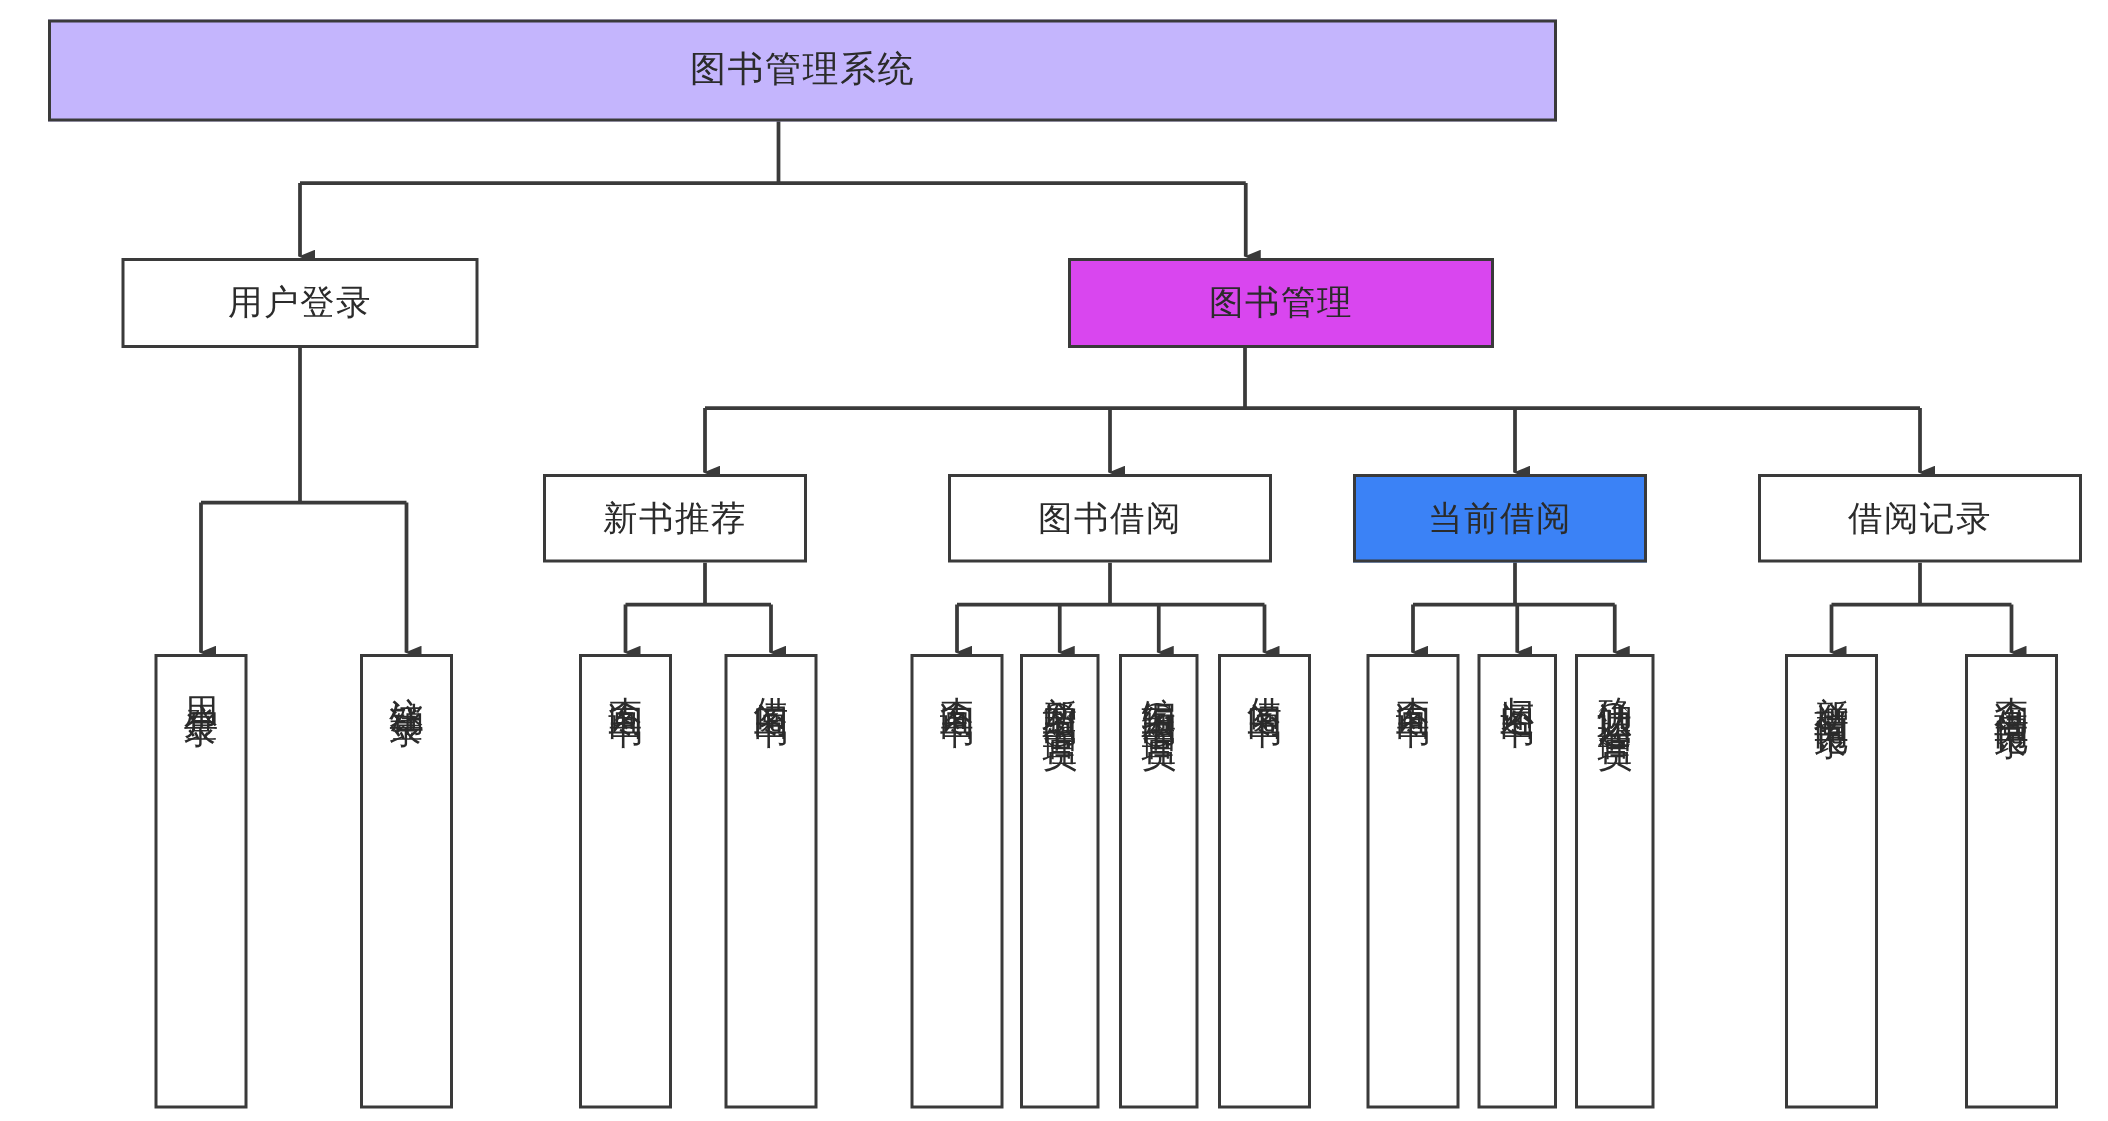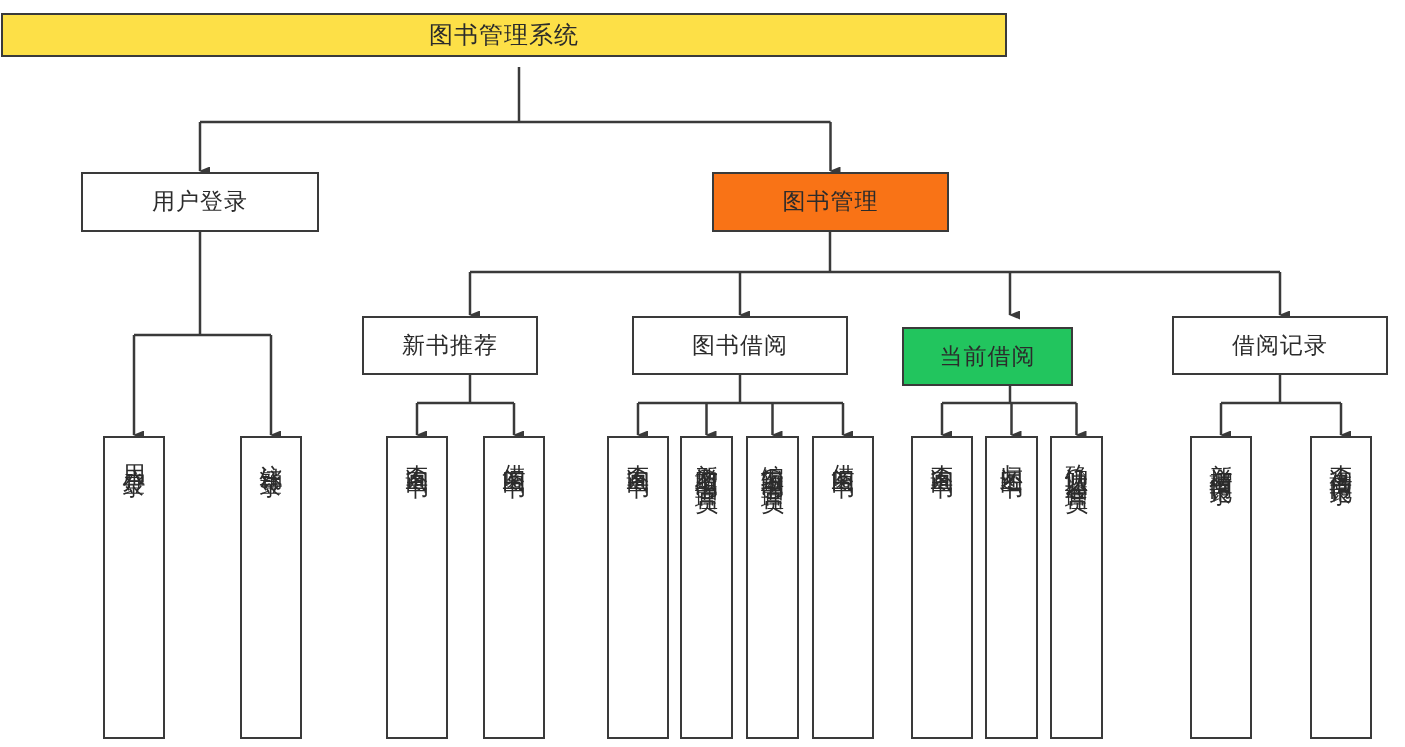--- a/index.html
+++ b/index.html
@@ -105,36 +105,36 @@
         <line x1="1011.5" y1="403" x2="1011.5" y2="435" stroke="#3a3a3a" stroke-width="2.5" marker-end="url(#arrowhead)"></line>
         <line x1="1076.5" y1="403" x2="1076.5" y2="435" stroke="#3a3a3a" stroke-width="2.5" marker-end="url(#arrowhead)"></line>
         <line x1="1280" y1="375" x2="1280" y2="403" stroke="#3a3a3a" stroke-width="2.5"></line>
         <line x1="1221" y1="403" x2="1341" y2="403" stroke="#3a3a3a" stroke-width="2.5"></line>
         <line x1="1221" y1="403" x2="1221" y2="435" stroke="#3a3a3a" stroke-width="2.5" marker-end="url(#arrowhead)"></line>
         <line x1="1341" y1="403" x2="1341" y2="435" stroke="#3a3a3a" stroke-width="2.5" marker-end="url(#arrowhead)"></line>
       </g>
   </svg>
 
   <div id="node-layer">
-      <div class="node root" style="left: 1px; top: 13px; width: 1006px; height: 44px; border-color: rgb(58, 58, 58); background: #fde047;">
+      <div class="node root" style="left: 32px; top: 13px; width: 1006px; height: 68px; border-color: rgb(58, 58, 58); background: #c4b5fd;">
         <span class="node-label" style="color: rgb(43, 43, 43);">图书管理系统</span>
       </div>
       <div class="node" style="left: 81px; top: 172px; width: 238px; height: 60px; border-color: rgb(58, 58, 58); background: rgb(255, 255, 255);">
         <span class="node-label" style="color: rgb(43, 43, 43);">用户登录</span>
       </div>
-      <div class="node" style="left: 712px; top: 172px; width: 237px; height: 60px; border-color: rgb(58, 58, 58); background: #f97316;">
+      <div class="node" style="left: 712px; top: 172px; width: 284px; height: 60px; border-color: rgb(58, 58, 58); background: #d946ef;">
         <span class="node-label" style="color: rgb(43, 43, 43);">图书管理</span>
       </div>
       <div class="node" style="left: 362px; top: 316px; width: 176px; height: 59px; border-color: rgb(58, 58, 58); background: rgb(255, 255, 255);">
         <span class="node-label" style="color: rgb(43, 43, 43);">新书推荐</span>
       </div>
       <div class="node" style="left: 632px; top: 316px; width: 216px; height: 59px; border-color: rgb(58, 58, 58); background: rgb(255, 255, 255);">
         <span class="node-label" style="color: rgb(43, 43, 43);">图书借阅</span>
       </div>
-      <div class="node" style="left: 902px; top: 316px; width: 171px; height: 59px; border-color: rgb(58, 58, 58); background: #22c55e; margin-top: 11px;">
+      <div class="node" style="left: 902px; top: 316px; width: 196px; height: 59px; border-color: rgb(58, 58, 58); background: #3b82f6;">
         <span class="node-label" style="color: rgb(43, 43, 43);">当前借阅</span>
       </div>
       <div class="node" style="left: 1172px; top: 316px; width: 216px; height: 59px; border-color: rgb(58, 58, 58); background: rgb(255, 255, 255);">
         <span class="node-label" style="color: rgb(43, 43, 43); text-align: center;">借阅记录</span>
       </div>
       <div class="node vertical" style="left: 103px; top: 436px; width: 62px; height: 303px; border-color: rgb(58, 58, 58); background: rgb(255, 255, 255);">
         <span class="node-label" style="color: rgb(43, 43, 43);">用户登录</span>
       </div>
       <div class="node vertical" style="left: 240px; top: 436px; width: 62px; height: 303px; border-color: rgb(58, 58, 58); background: rgb(255, 255, 255);">
         <span class="node-label" style="color: rgb(43, 43, 43);">注销登录</span>

